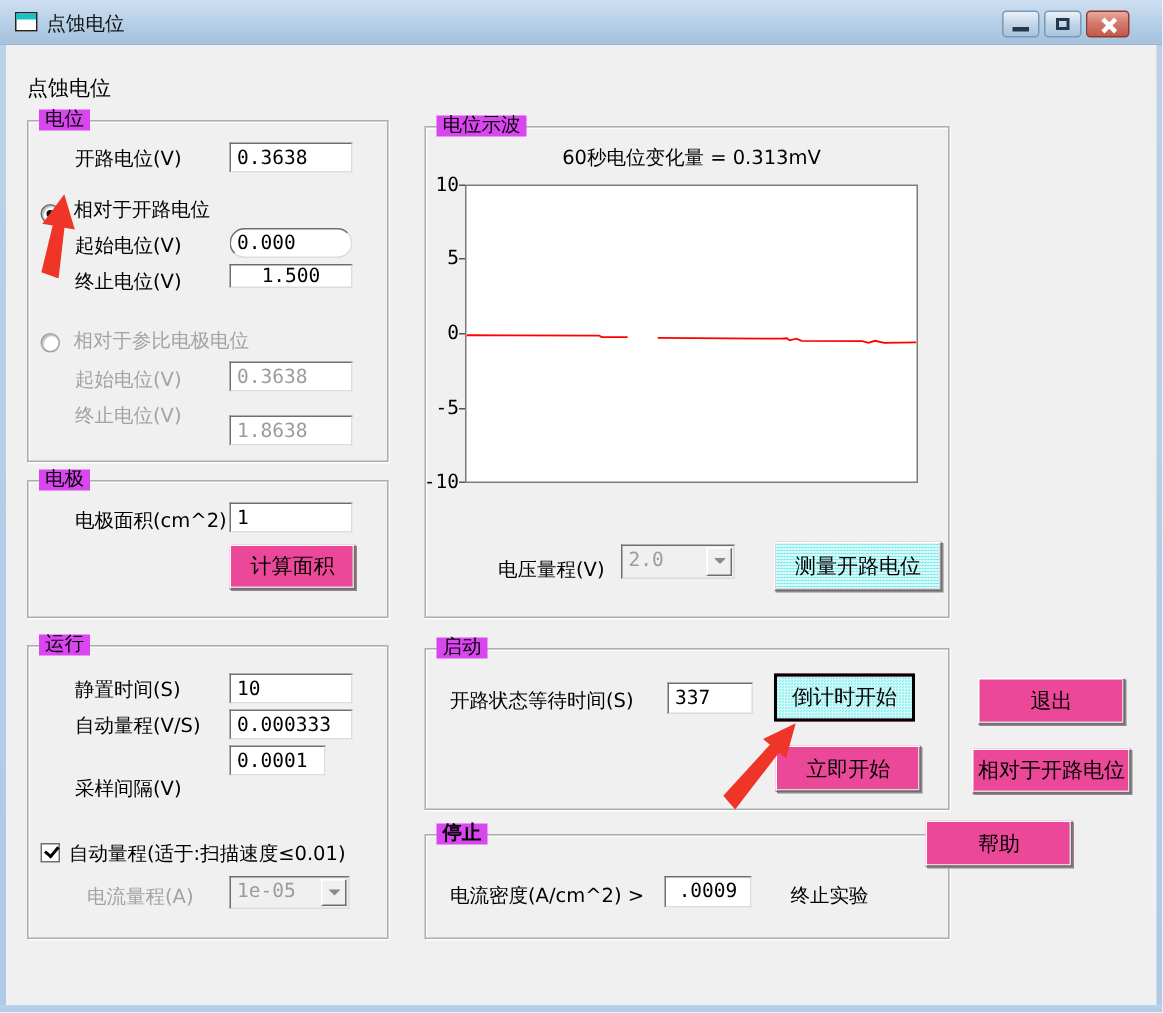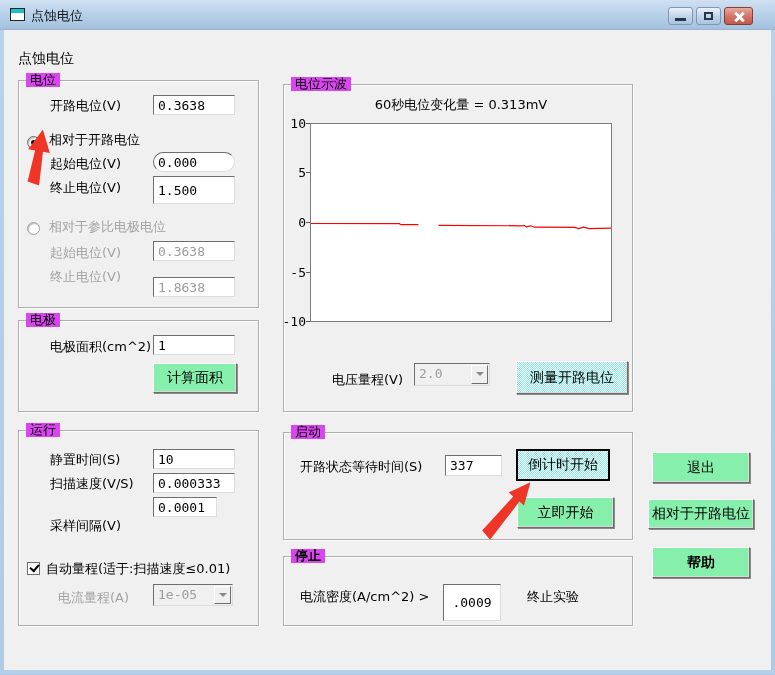--- a/index.html
+++ b/index.html
@@ -35,21 +35,21 @@
   .heading { position:absolute; font-size:14px; }
   .group { position:absolute; border:1px solid #aeaeae; box-shadow:1px 1px 0 #fdfdfd inset, 1px 1px 0 #fdfdfd; }
   .cap { position:absolute; background:#d946ef; padding:0 4px; font-size:13px; line-height:14px; }
   .lbl { position:absolute; white-space:nowrap; }
   .lbl.dis { color:#a3a3a3; }
   .field { position:absolute; background:#fff; border:1px solid;
     border-color:#6e6e6e #dcdcdc #dcdcdc #6e6e6e;
     font-family:"DejaVu Sans Mono","Liberation Mono",monospace; font-size:13px; padding:1px 4px; color:#000; }
   input.field { outline:none; }
   .field.dis { color:#9c9c9c; }
-  .btn { position:absolute; background:#86efac; border:1px solid #6e6e6e;
+  .btn { position:absolute; background:#ec4899; border:1px solid #6e6e6e;
     border-top-color:#ffffff; border-left-color:#ffffff;
     box-shadow:1px 1px 0 #8a8a8a, -1px -1px 0 #d9d9d9 inset;
     display:flex; align-items:center; justify-content:center;
     font-size:14px; cursor:pointer; white-space:nowrap; }
   .btn.cyan { background-image:conic-gradient(#ffffff 0 25%, #84efee 0 50%, #ffffff 0 75%, #84efee 0 100%);
     background-size:2px 2px; }
   .btn.default { border:2px solid #000; box-shadow:none; }
   .radio { position:absolute; width:13px; height:13px; border-radius:50%; background:#fff;
     border:1px solid #6e6e6e; box-shadow:inset 1px 1px 1px #b9b9b9; }
   .radio.on::after { content:""; position:absolute; left:3px; top:3px; width:5px; height:5px; border-radius:50%; background:#111; }
@@ -105,40 +105,40 @@
   <span class="cap" style="left:26px; top:73px;">电位</span>
 
   <span class="lbl" style="left:50px; top:97px;">开路电位(V)</span>
   <input class="field" style="left: 153px; top: 95px; width: 82px; height: 20px;" value="0.3638">
 
   <span class="radio on" style="left:27px; top:136px;"></span>
   <span class="lbl" style="left:49px; top:131px;">相对于开路电位</span>
   <span class="lbl" style="left:50px; top:155px;">起始电位(V)</span>
   <input class="field" style="left: 153px; top: 152px; width: 82px; height: 20px; border-radius: 10px;" value="0.000">
   <span class="lbl" style="left:50px; top:179px;">终止电位(V)</span>
-  <input class="field" style="left: 153px; top: 176px; width: 82px; height: 28px;" value="1.500">
+  <input class="field" style="left: 153px; top: 176px; width: 82px; height: 16px; text-align: center;" value="1.500">
 
   <span class="radio dis" style="left:27px; top:222px;"></span>
   <span class="lbl dis" style="left:49px; top:218px;">相对于参比电极电位</span>
   <span class="lbl dis" style="left:50px; top:244px;">起始电位(V)</span>
   <input class="field dis" style="left: 153px; top: 241px; width: 82px; height: 20px;" value="0.3638">
   <span class="lbl dis" style="left:50px; top:268px;">终止电位(V)</span>
   <input class="field dis" style="left: 153px; top: 265px; width: 82px; height: 20px; margin-top: 12px;" value="1.8638">
 
   <div class="group" style="left:18px; top:320px; width:241px; height:92px;"></div>
   <span class="cap" style="left:26px; top:313px;">电极</span>
   <span class="lbl" style="left:50px; top:338px;">电极面积(cm^2)</span>
   <input class="field" style="left: 153px; top: 335px; width: 82px; height: 20px;" value="1">
   <button class="btn" style="left:153px; top:363px; width:84px; height:30px;">计算面积</button>
 
   <div class="group" style="left:18px; top:430px; width:241px; height:196px;"></div>
   <span class="cap" style="left:26px; top:423px;">运行</span>
   <span class="lbl" style="left:50px; top:451px;">静置时间(S)</span>
   <input class="field" style="left: 153px; top: 449px; width: 82px; height: 20px;" value="10">
-  <span class="lbl" style="left:50px; top:475px;">扫描速度(V/S)</span>
+  <span class="lbl" style="left:50px; top:475px;">自动量程(V/S)</span>
   <input class="field" style="left: 153px; top: 473px; width: 82px; height: 20px;" value="0.000333">
   <span class="lbl" style="left:50px; top:517px;">采样间隔(V)</span>
   <input class="field" style="left: 153px; top: 497px; width: 64px; height: 20px;" value="0.0001">
 
   <span class="checkbox on" style="left:27px; top:562px;"></span>
   <span class="lbl" style="left:46px; top:560px;">自动量程(适于:扫描速度≤0.01)</span>
   <span class="lbl dis" style="left:58px; top:589px;">电流量程(A)</span>
   <div class="combo" style="left:153px; top:584px; width:80px; height:22px;">
     <span>1e-05</span>
     <span class="arrowbtn"></span>
@@ -175,26 +175,26 @@
   <div class="group" style="left:283px; top:432px; width:350px; height:108px;"></div>
   <span class="cap" style="left:291px; top:425px;">启动</span>
   <span class="lbl" style="left:300px; top:458px;">开路状态等待时间(S)</span>
   <input class="field" style="left: 445px; top: 455px; width: 57px; height: 21px;" value="337">
   <button class="btn cyan default" style="left:516px; top:449px; width:94px; height:32px;">倒计时开始</button>
   <button class="btn" style="left:517px; top:497px; width:97px; height:31px;">立即开始</button>
 
   <div class="group" style="left:283px; top:556px; width:350px; height:70px;"></div>
   <span class="cap" style="left:291px; top:549px;font-weight:bold;">停止</span>
   <span class="lbl" style="left:300px; top:588px;">电流密度(A/cm^2) &gt;</span>
-  <input class="field" style="left: 443px; top: 584px; width: 58px; height: 37px; text-align: center;" value=".0009">
+  <input class="field" style="left: 443px; top: 584px; width: 58px; height: 21px; text-align: center;" value=".0009">
   <span class="lbl" style="left:527px; top:588px;">终止实验</span>
 
   <button class="btn" style="left:652px; top:452px; width:98px; height:31px;">退出</button>
   <button class="btn" style="left:648px; top:499px; width:106px; height:30px;">相对于开路电位</button>
-  <button class="btn" style="left:652px; top:547px; width:98px; height:31px;font-weight:bold;">帮助</button>
+  <button class="btn" style="left:617px; top:547px; width:98px; height:31px;">帮助</button>
 
   <div class="arrow" style="left:10px; top:144px; transform:rotate(-80deg);">
     <svg width="56" height="26" viewBox="0 0 56 26">
         <polygon points="56,13 34,2 34,9 2,7 0,19 34,17 34,24" fill="#ee3527"></polygon>
       </svg>
   </div>
   <div class="arrow" style="left:473px; top:497px; transform:rotate(-50deg);">
     <svg width="70" height="24" viewBox="0 0 70 24">
         <polygon points="70,12 48,2 48,8 2,6 0,18 48,16 48,22" fill="#ee3527"></polygon>
       </svg>

